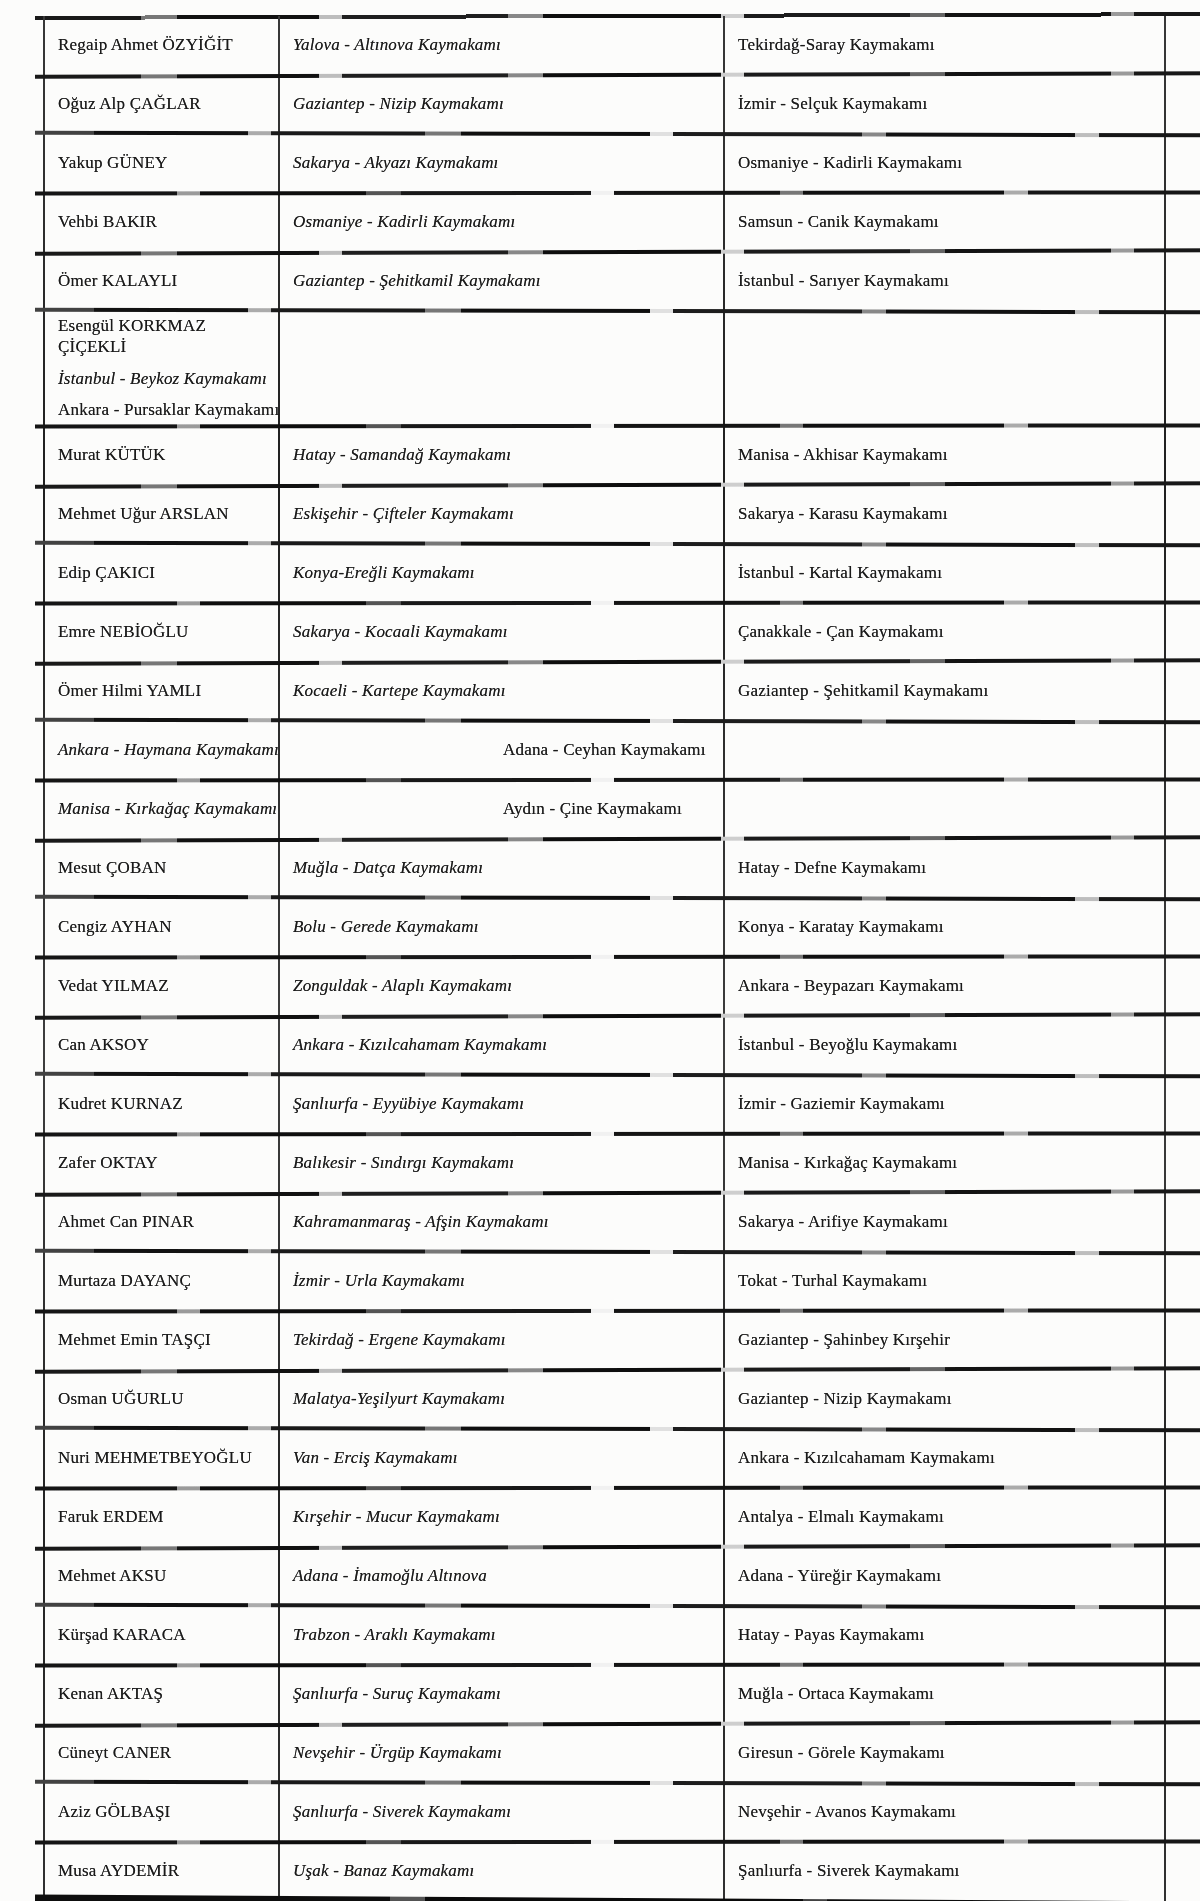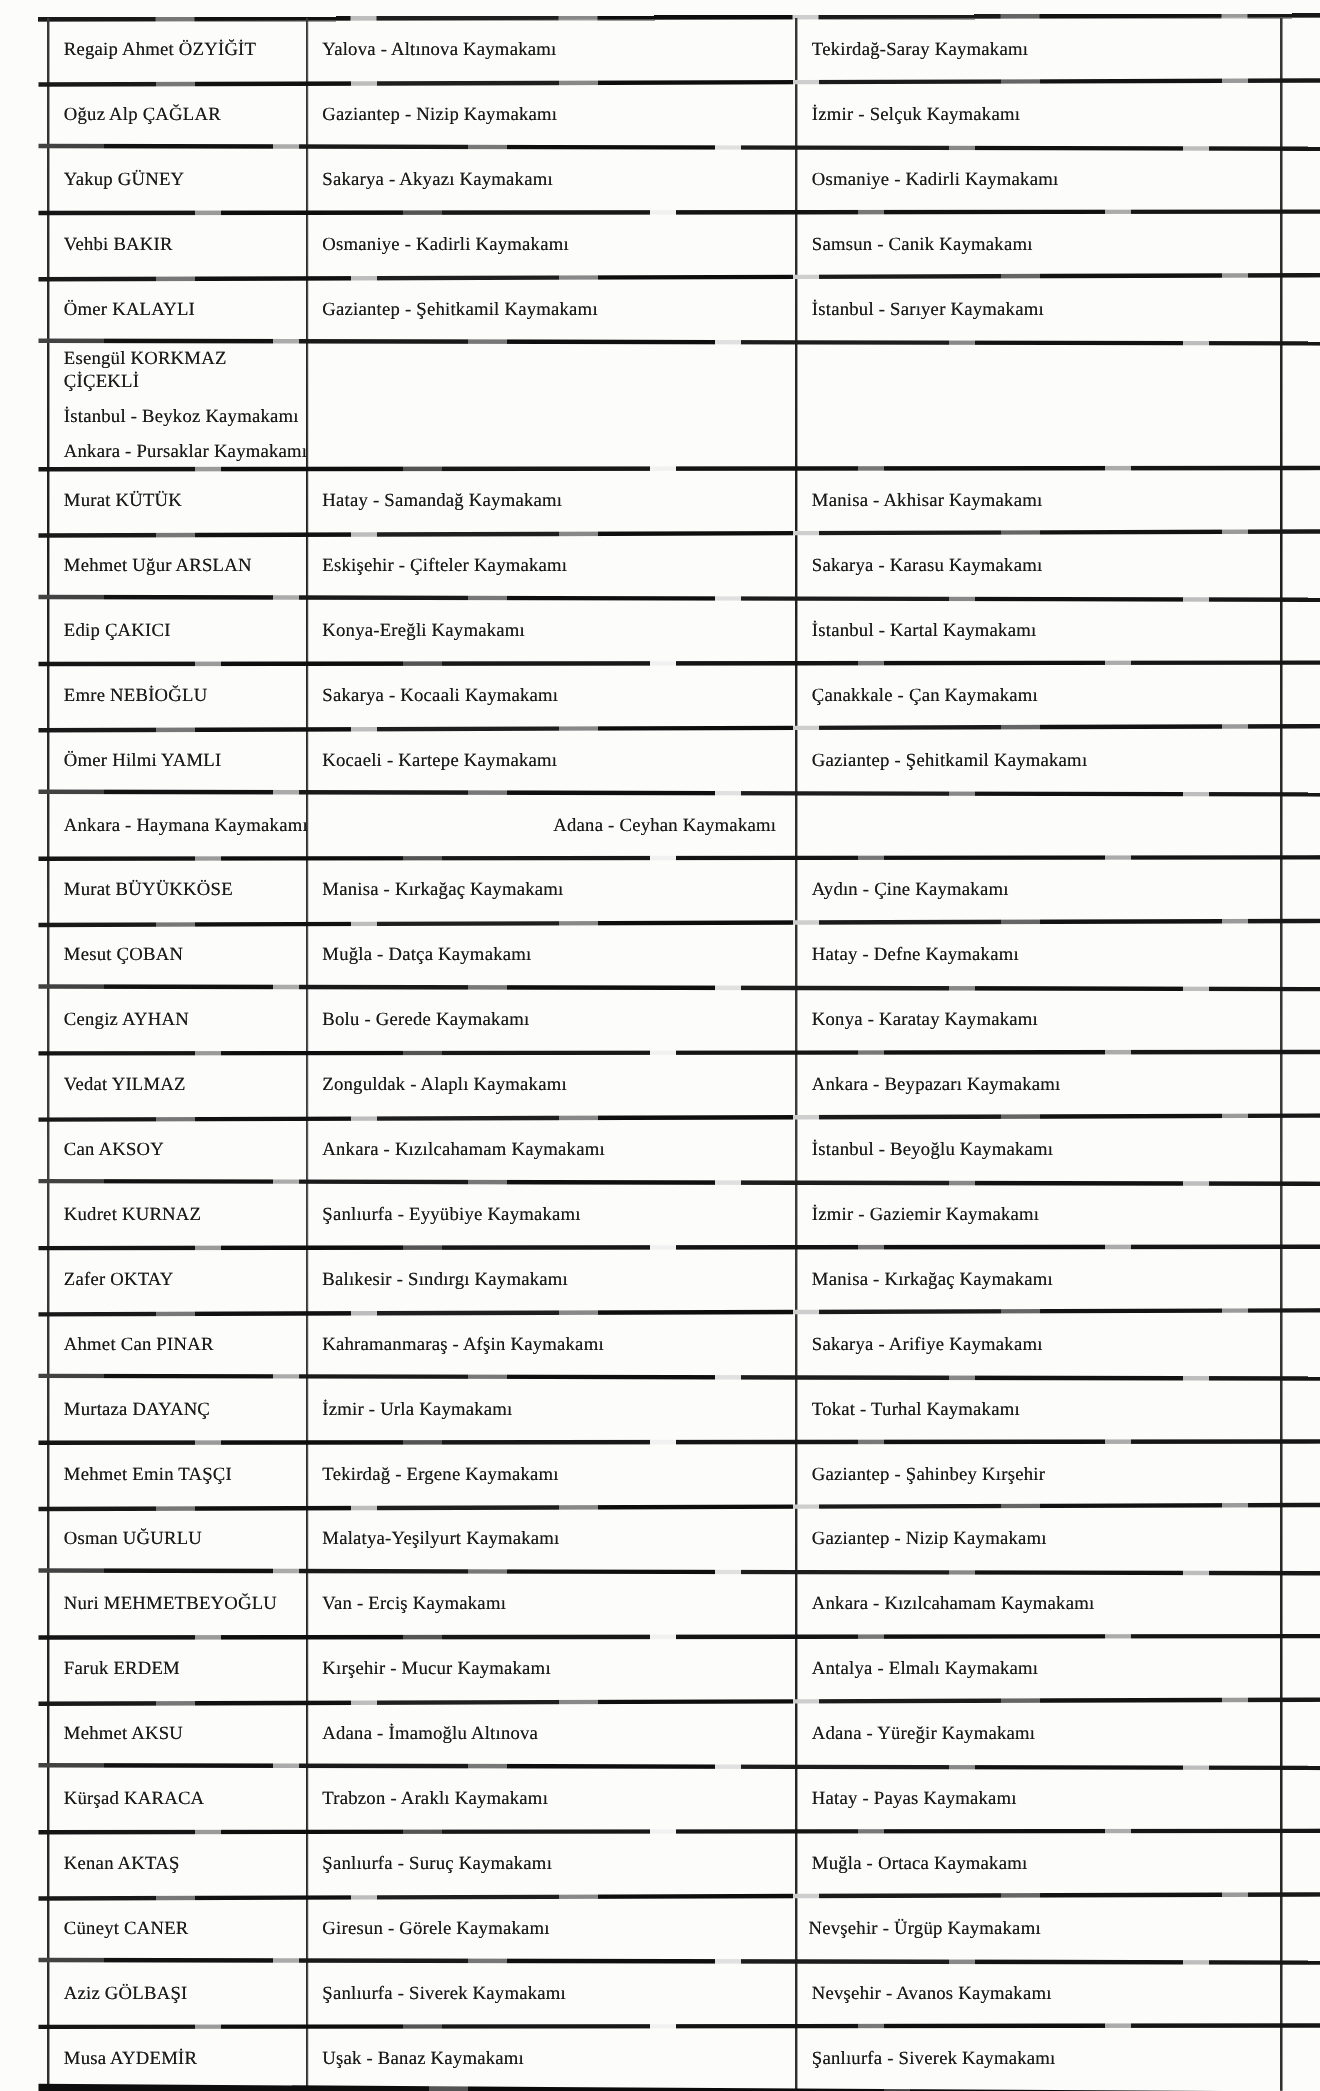--- a/index.html
+++ b/index.html
@@ -26,21 +26,21 @@
   }
   .row.tall { min-height: 75px; flex-direction: column; }
   .cell {
     box-sizing: border-box;
     display: flex;
     align-items: center;
     align-self: stretch;
     padding: 4px 6px 6px 15px;
   }
   .c1 { width: 235px; }
-  .c2 { width: 445px; }
+  .c2 { width: 445px; font-style: italic; }
   .c3 { width: 442px; }
   .txt {
     font-size: 17px;
     line-height: 1.25;
     color: #1d1d1d;
     letter-spacing: 0.2px;
     text-shadow: 0 0 0.6px rgba(25,25,25,0.7);
   }
   .txt.wrap { display: inline-block; max-width: 162px; }
   
@@ -230,23 +230,20 @@
         <div class="row">
           <div class="cell c2">
             <span class="txt">Ankara - Haymana Kaymakamı</span>
           </div>
           <div class="cell c3">
             <span class="txt">Adana - Ceyhan Kaymakamı</span>
           </div>
           <div class="hline r2"></div>
         </div>
         <div class="row">
-          <div class="cell c1">
-            <span class="txt">Murat BÜYÜKKÖSE</span>
-          </div>
           <div class="cell c2">
             <span class="txt">Manisa - Kırkağaç Kaymakamı</span>
           </div>
           <div class="cell c3">
             <span class="txt">Aydın - Çine Kaymakamı</span>
           </div>
           <div class="hline r0"></div>
         </div>
         <div class="row">
           <div class="cell c1">
@@ -425,25 +422,25 @@
           </div>
           <div class="cell c3">
             <span class="txt">Muğla - Ortaca Kaymakamı</span>
           </div>
           <div class="hline r0"></div>
         </div>
         <div class="row">
           <div class="cell c1">
             <span class="txt">Cüneyt CANER</span>
           </div>
+          <div class="cell c2">
+            <span class="txt">Nevşehir - Ürgüp Kaymakamı</span>
+          </div>
           <div class="cell c3">
             <span class="txt">Giresun - Görele Kaymakamı</span>
-          </div>
-          <div class="cell c2">
-            <span class="txt">Nevşehir - Ürgüp Kaymakamı</span>
           </div>
           <div class="hline r1"></div>
         </div>
         <div class="row">
           <div class="cell c1">
             <span class="txt">Aziz GÖLBAŞI</span>
           </div>
           <div class="cell c2">
             <span class="txt">Şanlıurfa - Siverek Kaymakamı</span>
           </div>

